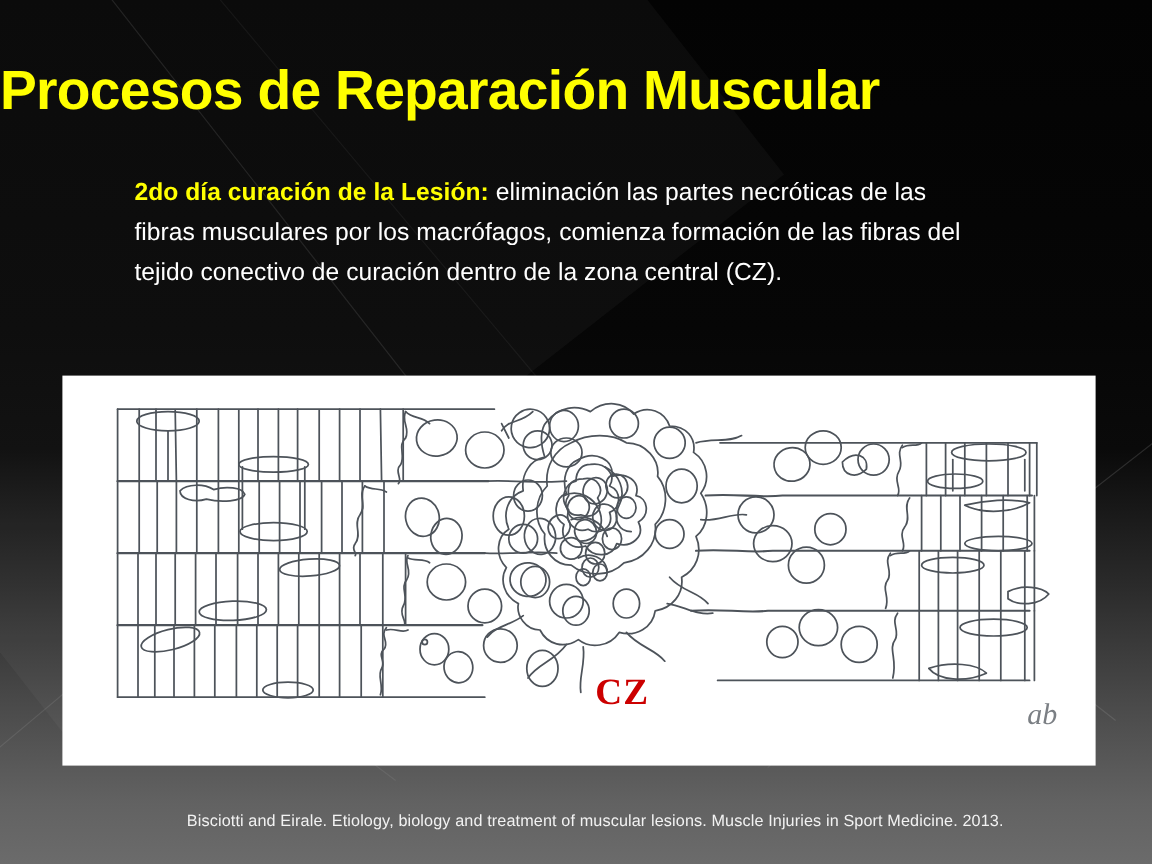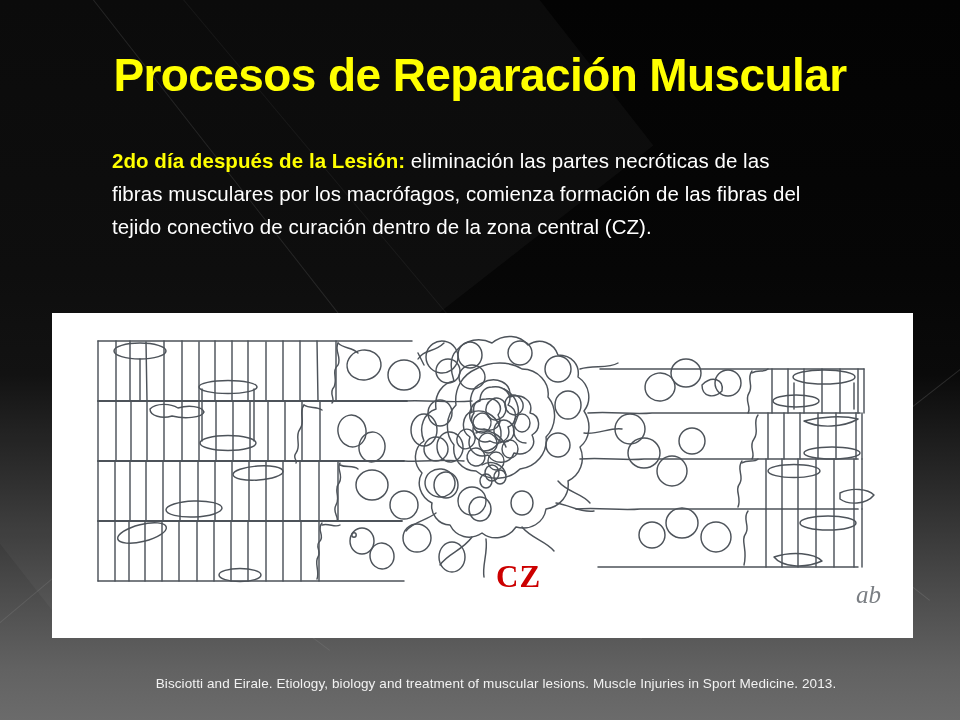--- a/index.html
+++ b/index.html
@@ -43,21 +43,20 @@
               transform:rotate(-128deg); background:rgba(255,255,255,0.06); }
   .wash-tl {
     position:absolute; left:-260px; top:-300px; width:760px; height:760px;
     background:rgba(255,255,255,0.035);
     transform:rotate(-38deg);
   }
 
   
   #title {
     position:absolute; left:0; top:52px; width:960px;
-    text-align:center;
     color:#ffff00;
     font-size:46px;
     font-weight:bold;
     letter-spacing:-0.6px;
     line-height:1;
     white-space:nowrap;
   }
 
   
   #body-text {
@@ -98,21 +97,21 @@
   <div class="facet facet-tl2"></div>
   <div class="facet facet-r"></div>
   <div class="facet facet-br"></div>
   <div class="facet facet-bl"></div>
   <div class="facet facet-bm"></div>
   <div class="facet facet-bm2"></div>
 
   <div id="title" style="color: rgb(255, 255, 0);">Procesos de Reparación Muscular</div>
 
   <div id="body-text">
-    <span class="lead">2do día después de la Lesión:</span><span> eliminación las partes necróticas de las fibras musculares por los macrófagos, comienza formación de las fibras del tejido conectivo de curación dentro de la zona central (CZ).</span>
+    <span class="lead">2do día curación de la Lesión:</span><span> eliminación las partes necróticas de las fibras musculares por los macrófagos, comienza formación de las fibras del tejido conectivo de curación dentro de la zona central (CZ).</span>
   </div>
 
   <div id="figure-panel">
     <svg id="figure-svg" viewBox="0 0 861 325">
       <g fill="none" stroke="#4d535a" stroke-width="1.45" stroke-linecap="round" stroke-linejoin="round">
 
         <path d="M46 28 L360 28"></path>
         <path d="M46 28 L46 88"></path>
         <path d="M46 88 L355 88" stroke-width="1.8"></path>
         <path d="M46 88 L46 148"></path>

